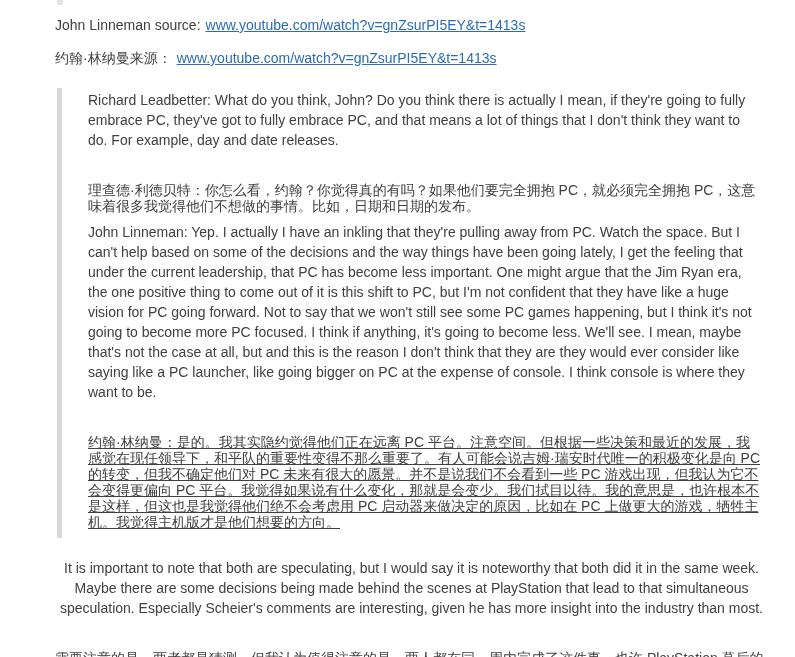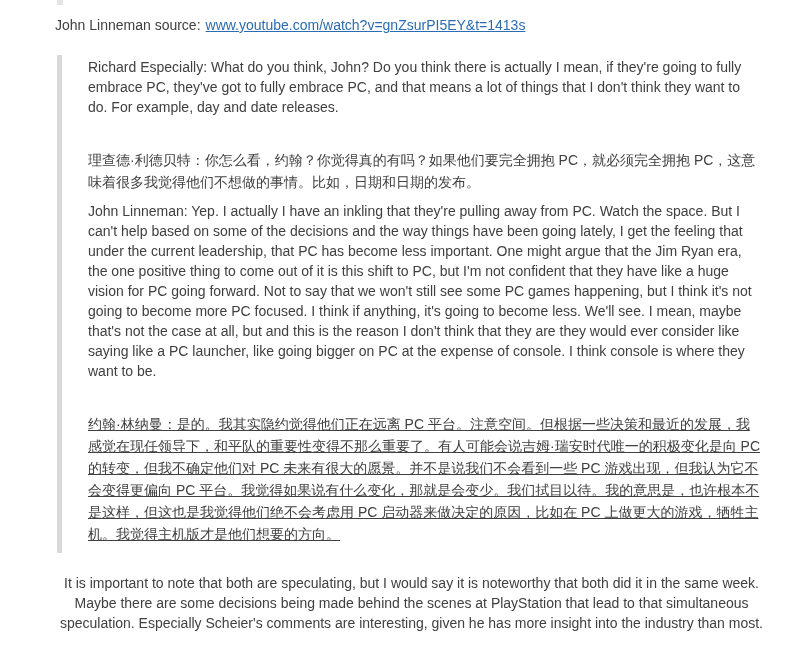--- a/index.html
+++ b/index.html
@@ -46,39 +46,42 @@
   blockquote.quote {
     margin: 19px 0 0 2px;
     padding: 2px 8px 8px 26px;
     border-left: 5px solid var(--quote-border-color, #d9d9d9);
   }
   p.para {
     margin: 0 0 8px 0;
     font-size: 14px;
   }
   p.para.en { line-height: 20px; }
-  p.para.zh { line-height: 22px; margin-top: 32px; }
+  p.para.zh { line-height: 16px; margin-top: 32px; }
   blockquote.quote p.para:last-child { margin-bottom: 0; text-decoration: underline; }
   .commentary { margin-top: 20px; }
   .commentary p.para.en { margin-bottom: 10px; text-align: center; }
 </style>
 </head>
 <body>
 
 <div class="page">
 
   <div class="quote-tail"></div>
 
   <p class="source-line">
     <span class="source-label">John Linneman source:</span><a class="source-link" href="#">www.youtube.com/watch?v=gnZsurPI5EY&amp;t=1413s</a>
   </p>
 
+  <p class="source-line">
+    <span class="source-label">约翰·林纳曼来源：</span><a class="source-link" href="#">www.youtube.com/watch?v=gnZsurPI5EY&amp;t=1413s</a>
+  </p>
 
   <blockquote class="quote">
-    <p class="para en">Richard Especially: What do you think, John? Do you think there is actually I mean, if they're going to fully embrace PC, they've got to fully embrace PC, and that means a lot of things that I don't think they want to do. For example, day and date releases.</p>
+    <p class="para en">Richard Leadbetter: What do you think, John? Do you think there is actually I mean, if they're going to fully embrace PC, they've got to fully embrace PC, and that means a lot of things that I don't think they want to do. For example, day and date releases.</p>
     <p class="para zh">理查德·利德贝特：你怎么看，约翰？你觉得真的有吗？如果他们要完全拥抱 PC，就必须完全拥抱 PC，这意味着很多我觉得他们不想做的事情。比如，日期和日期的发布。</p>
     <p class="para en">John Linneman: Yep. I actually I have an inkling that they're pulling away from PC. Watch the space. But I can't help based on some of the decisions and the way things have been going lately, I get the feeling that under the current leadership, that PC has become less important. One might argue that the Jim Ryan era, the one positive thing to come out of it is this shift to PC, but I'm not confident that they have like a huge vision for PC going forward. Not to say that we won't still see some PC games happening, but I think it's not going to become more PC focused. I think if anything, it's going to become less. We'll see. I mean, maybe that's not the case at all, but and this is the reason I don't think that they are they would ever consider like saying like a PC launcher, like going bigger on PC at the expense of console. I think console is where they want to be.</p>
     <p class="para zh">约翰·林纳曼：是的。我其实隐约觉得他们正在远离 PC 平台。注意空间。但根据一些决策和最近的发展，我感觉在现任领导下，和平队的重要性变得不那么重要了。有人可能会说吉姆·瑞安时代唯一的积极变化是向 PC 的转变，但我不确定他们对 PC 未来有很大的愿景。并不是说我们不会看到一些 PC 游戏出现，但我认为它不会变得更偏向 PC 平台。我觉得如果说有什么变化，那就是会变少。我们拭目以待。我的意思是，也许根本不是这样，但这也是我觉得他们绝不会考虑用 PC 启动器来做决定的原因，比如在 PC 上做更大的游戏，牺牲主机。我觉得主机版才是他们想要的方向。</p>
   </blockquote>
 
   <div class="commentary">
     <p class="para en">It is important to note that both are speculating, but I would say it is noteworthy that both did it in the same week. Maybe there are some decisions being made behind the scenes at PlayStation that lead to that simultaneous speculation. Especially Scheier's comments are interesting, given he has more insight into the industry than most.</p>
     <p class="para zh">需要注意的是，两者都是猜测，但我认为值得注意的是，两人都在同一周内完成了这件事。也许 PlayStation 幕后的一些决策导致了这种同时的猜测。尤其是谢尔的评论很有趣，因为他对行业的洞察力比大多数人都多。</p>
   </div>
 

